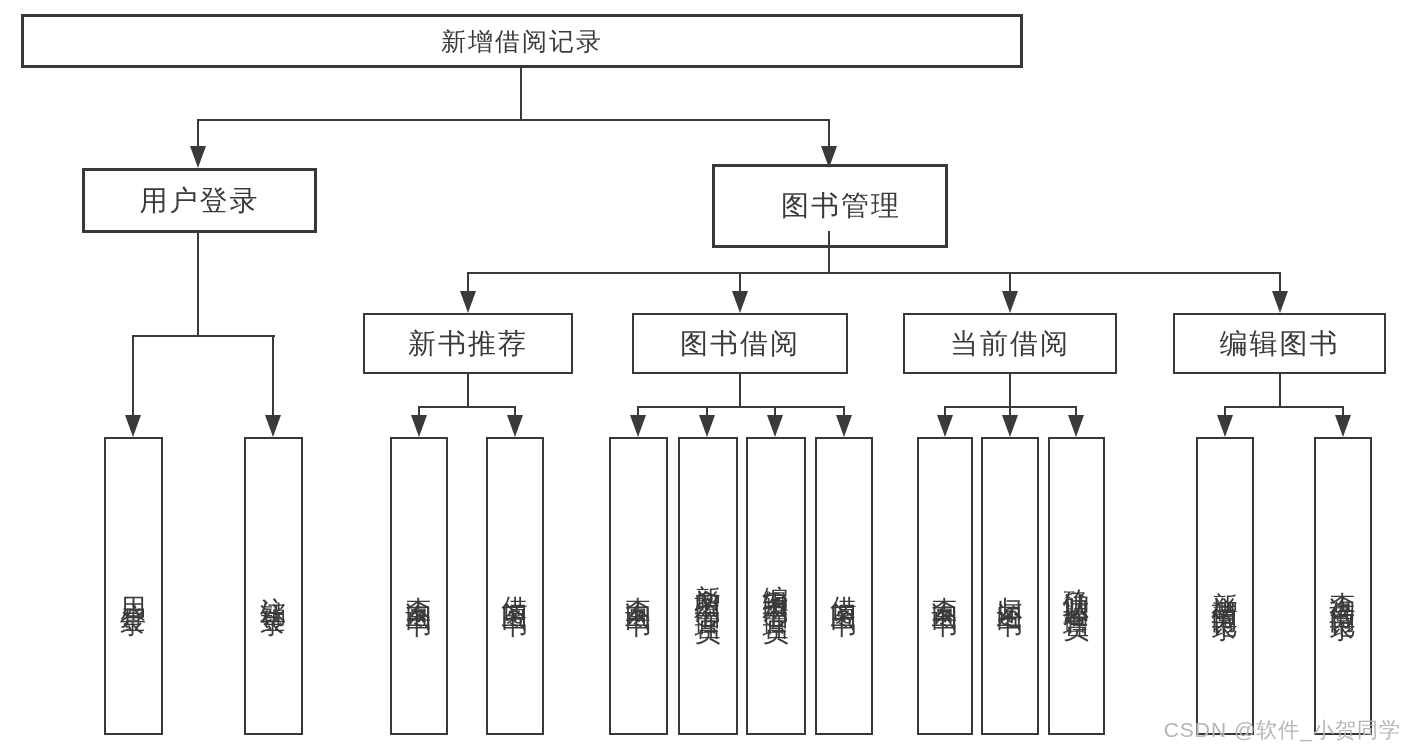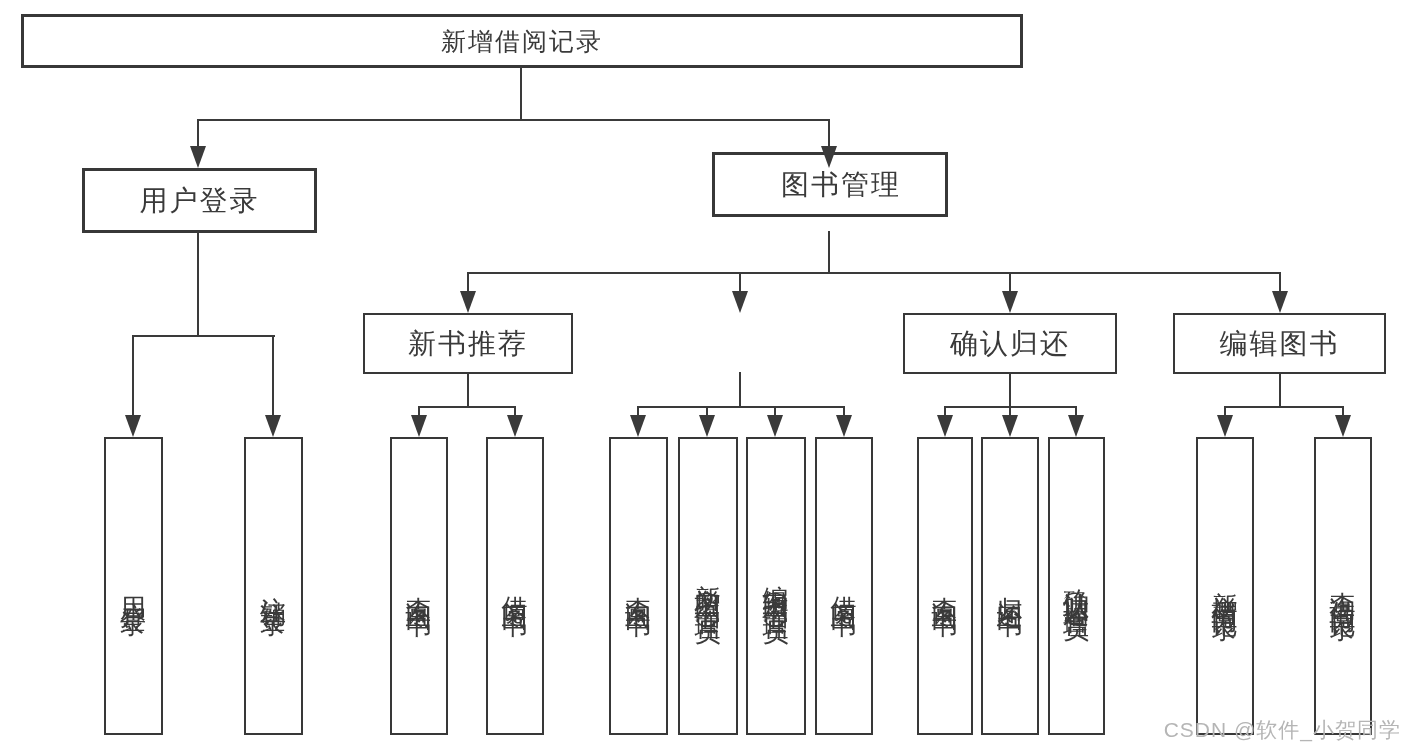--- a/index.html
+++ b/index.html
@@ -62,24 +62,25 @@
   }
 </style>
 </head>
 <body>
 
 <div class="stage">
 
   <div class="box root" style="left:21px;top:14px;width:1002px;height:54px;">新增借阅记录</div>
 
   <div class="box lvl2" style="left:82px;top:168px;width:235px;height:65px;">用户登录</div>
-  <div class="box lvl2" style="left:712px;top:152px;width:236px;height:65px;padding-left:22px;">图书管理</div>
+  <div class="box lvl2" style="left:712px;top:164px;width:236px;height:84px;padding-left:22px;">图书管理</div>
 
   <div class="box lvl3" style="left:363px;top:313px;width:210px;height:61px;text-align:center;">新书推荐</div>
-  <div class="box lvl3" style="left:903px;top:313px;width:214px;height:61px;">确认归还</div>
+  <div class="box lvl3" style="left:632px;top:313px;width:216px;height:61px;">图书借阅</div>
+  <div class="box lvl3" style="left:903px;top:313px;width:214px;height:61px;">当前借阅</div>
   <div class="box lvl3" style="left:1173px;top:313px;width:213px;height:61px;">编辑图书</div>
 
   <div class="vbox" style="left:104px;top:437px;width:59px;height:298px;">用户登录</div>
   <div class="vbox" style="left:244px;top:437px;width:59px;height:298px;">注销登录</div>
 
   <div class="vbox" style="left:390px;top:437px;width:58px;height:298px;">查询图书</div>
   <div class="vbox" style="left:486px;top:437px;width:58px;height:298px;">借阅图书</div>
 
   <div class="vbox" style="left:609px;top:437px;width:59px;height:298px;">查询图书</div>
   <div class="vbox" style="left:678px;top:437px;width:60px;height:298px;">新增图书（管理员）</div>

